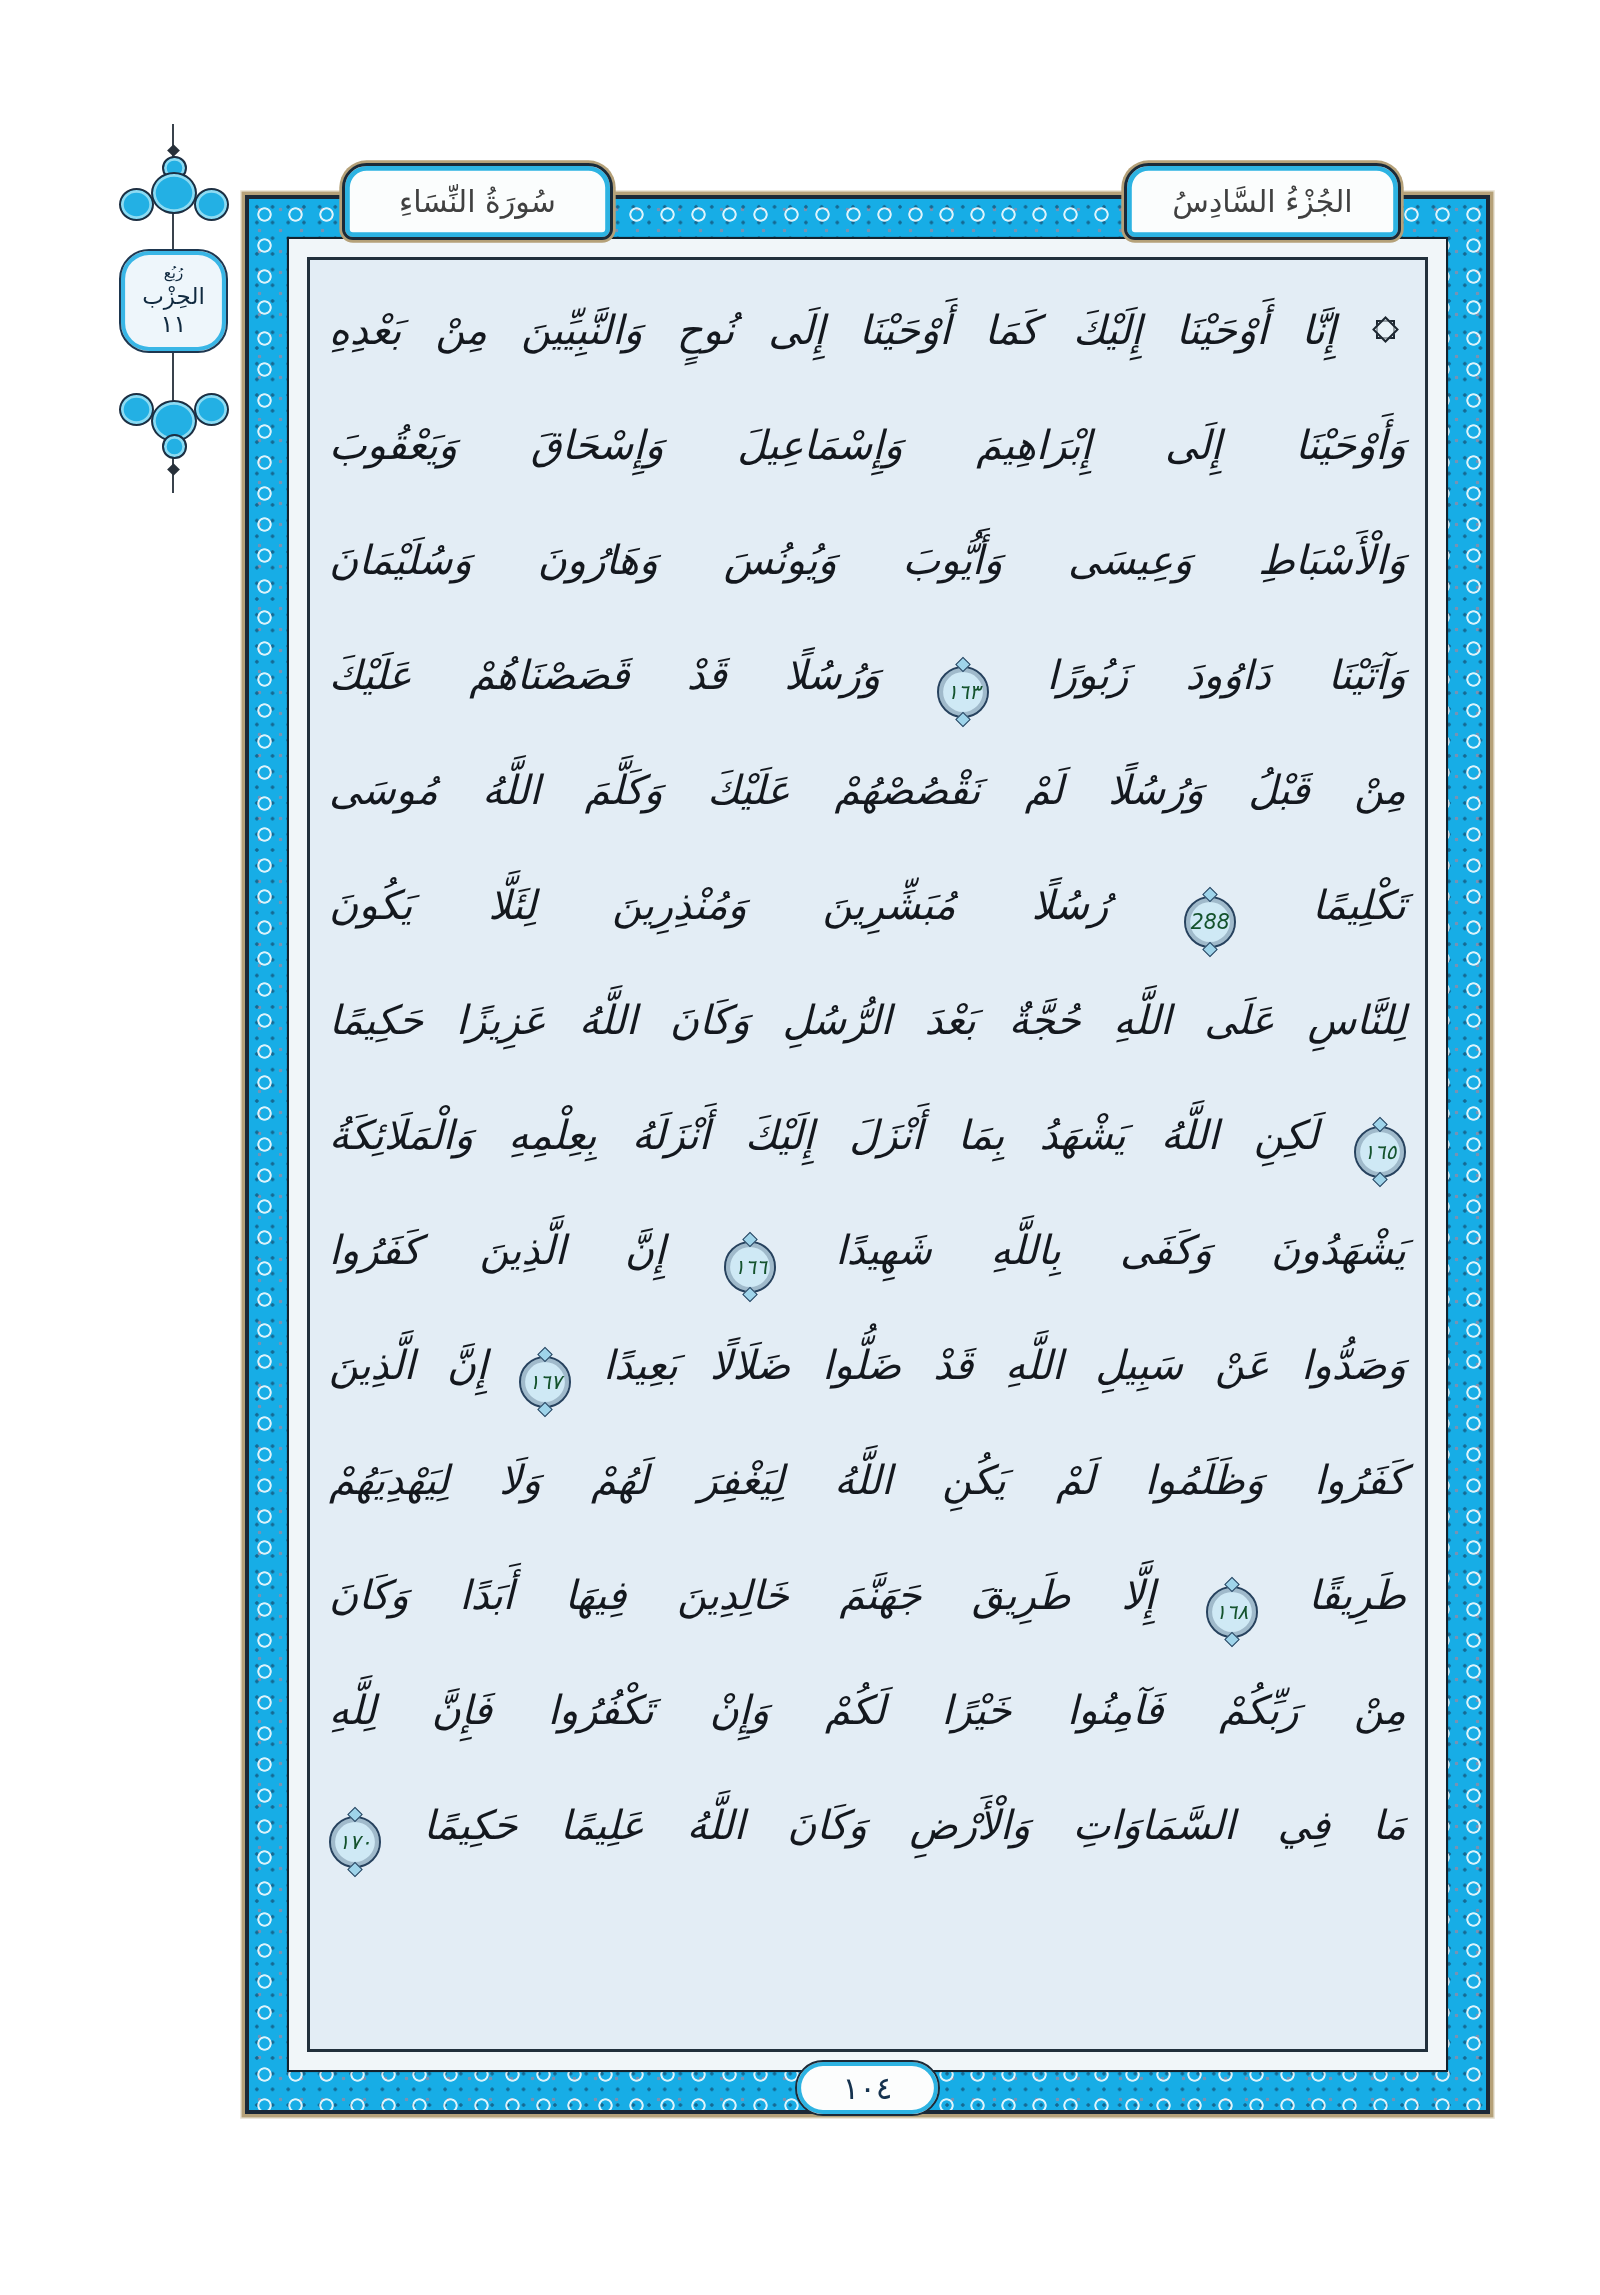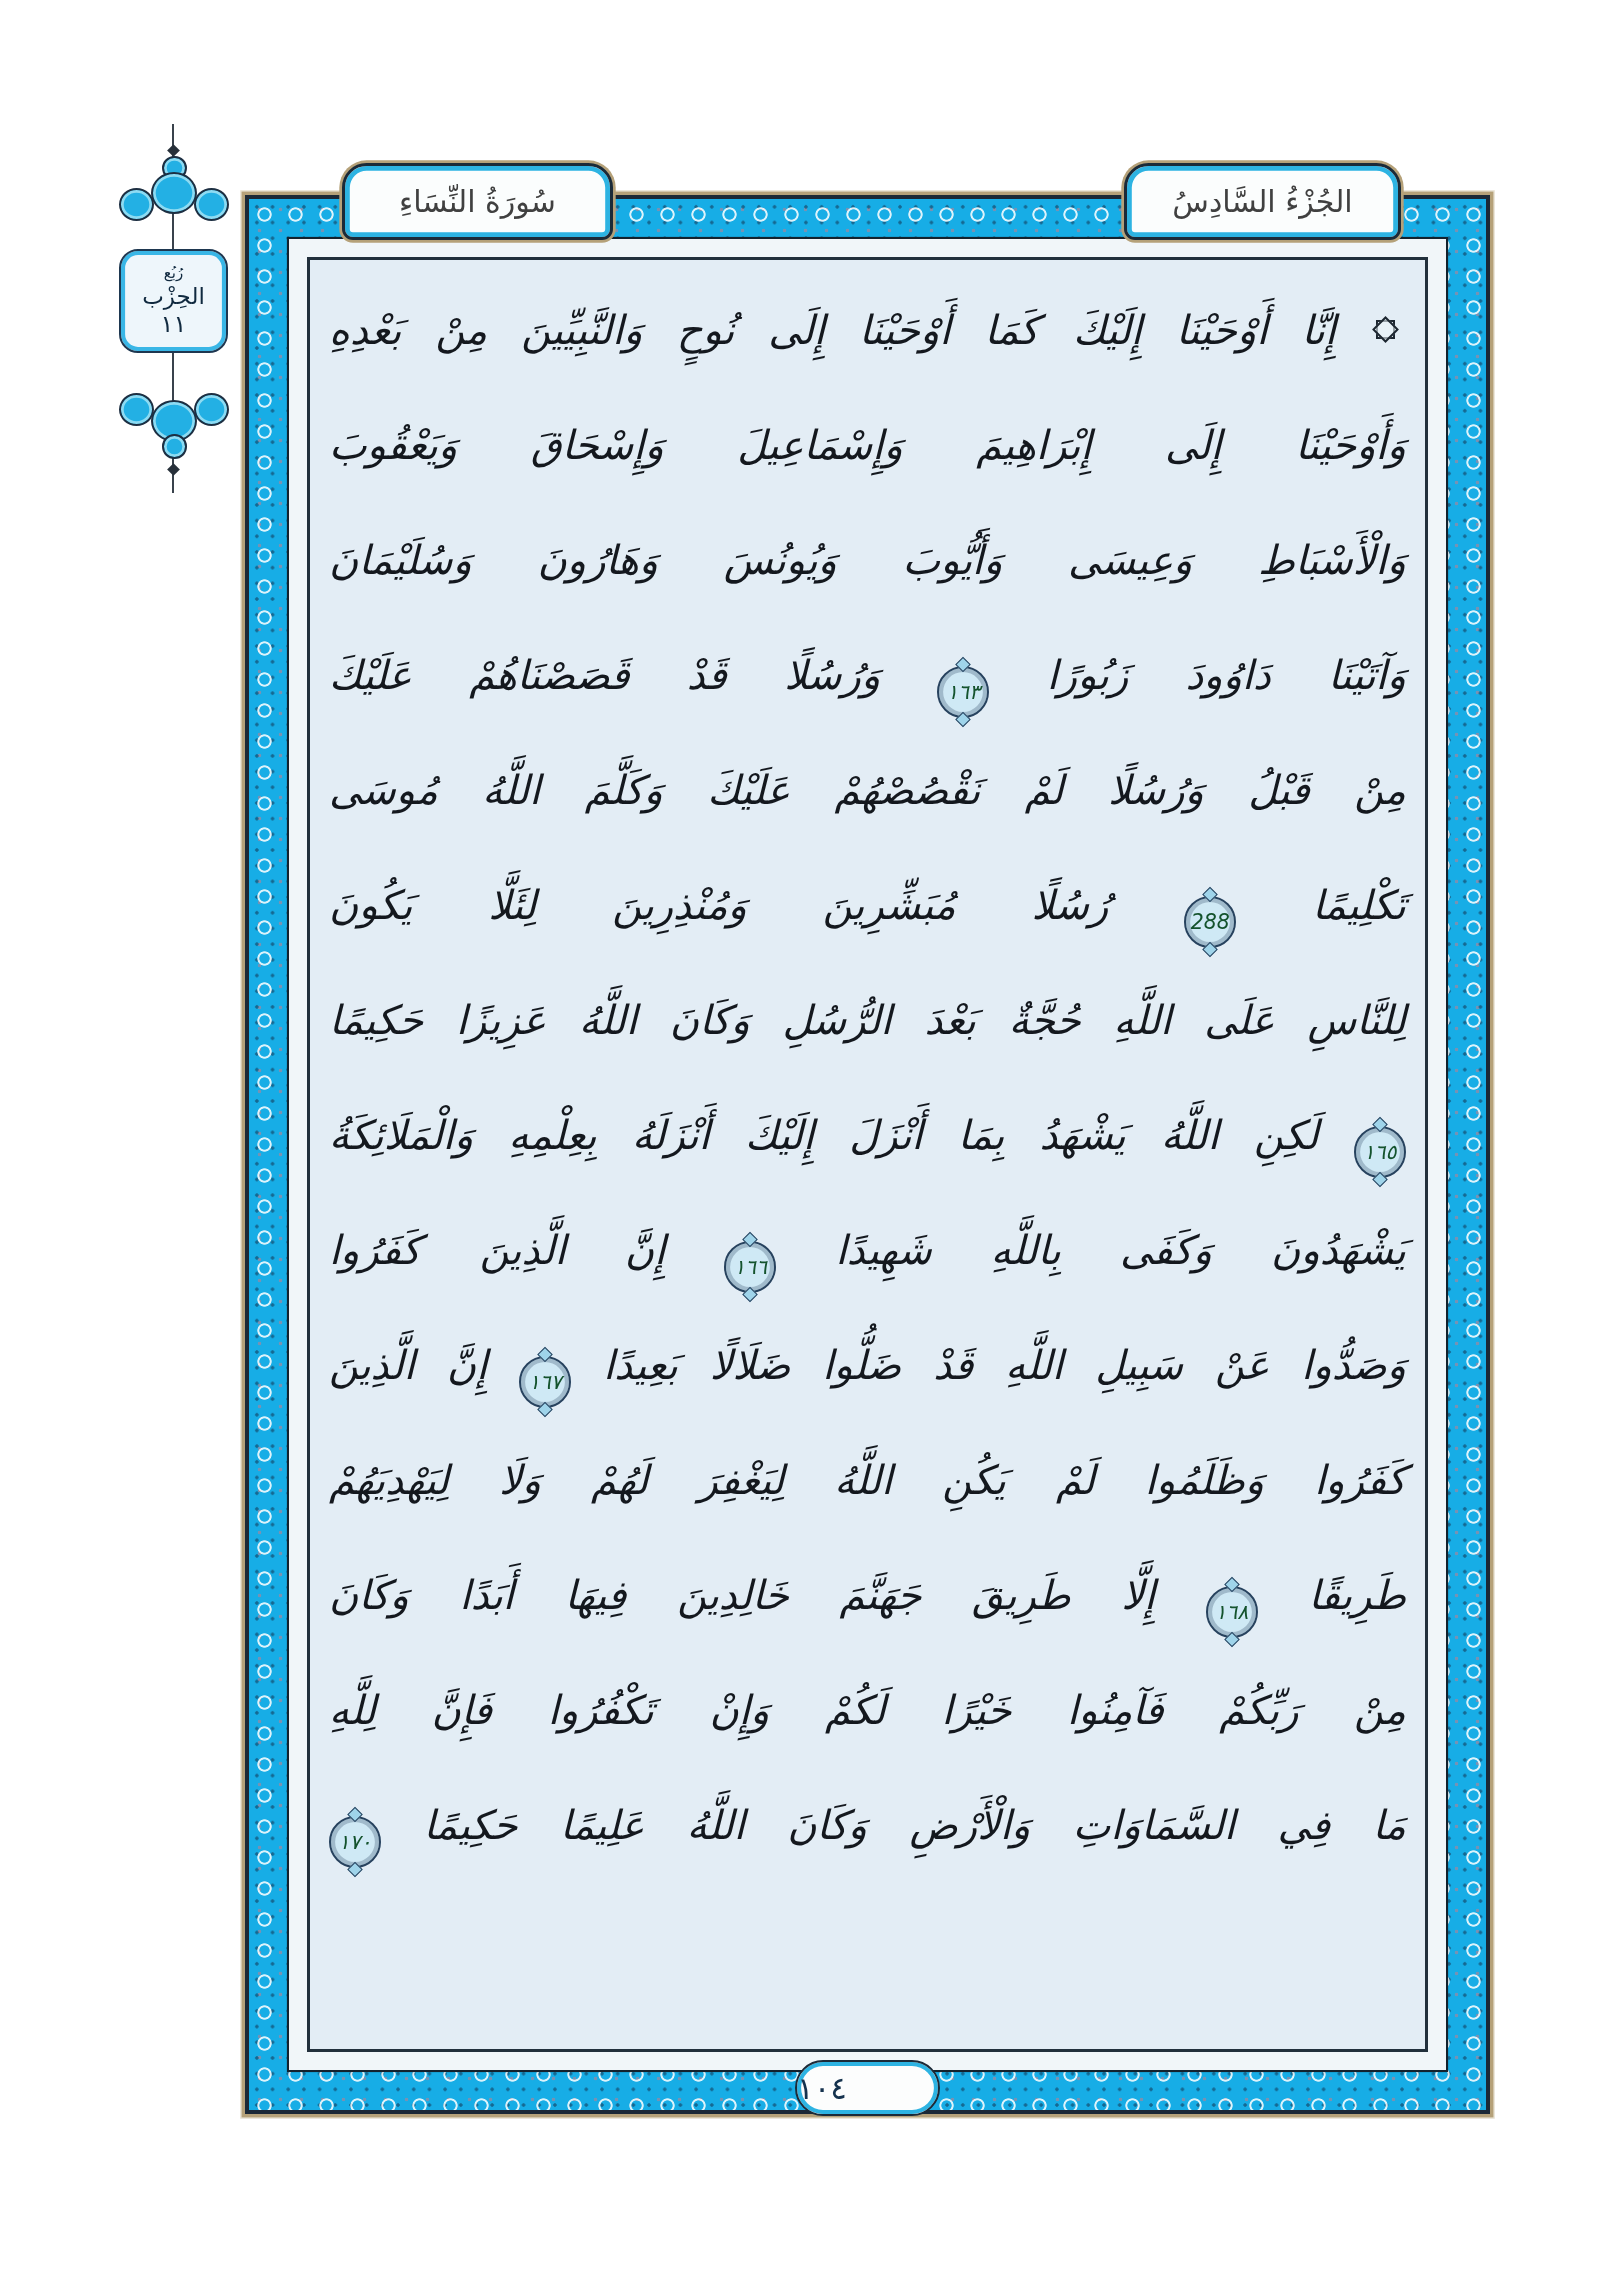--- a/index.html
+++ b/index.html
@@ -58,36 +58,36 @@
   .lobe.side-tl   {width:31px;height:29px;left:18px;top:57px;}
   .lobe.side-tr   {width:31px;height:29px;left:93px;top:57px;}
   .lobe.crown-top {width:20.5px;height:20.5px;left:61px;top:24.6px;}
   .lobe.big-bot   {width:42px;height:38px;left:50px;top:269px;}
   .lobe.side-bl   {width:31px;height:29px;left:18px;top:262px;}
   .lobe.side-br   {width:31px;height:29px;left:93px;top:262px;}
   .lobe.crown-bot {width:20.5px;height:20.5px;left:61px;top:303px;}
   #hizb-box{
     position:absolute;left:18px;top:118px;width:109px;height:104px;
     box-sizing:border-box;
-    background:#eef6fb;border:2.7px solid #1e3750;border-radius:19px;
+    background:#eef6fb;border:2.7px solid #1e3750;border-radius:30px;
     box-shadow:inset 0 0 0 4.1px #39b6e6;
     display:flex;flex-direction:column;align-items:center;justify-content:center;gap:1.4px;
     color:#10293f;z-index:2;
   }
   #hizb-box .t1{font-size:15px;}
   #hizb-box .t2{font-size:23px;}
   #hizb-box .t3{font-size:24px;}
 
   
   #page-number-pill{
     position:absolute;left:795px;top:2060px;width:145px;height:56px;z-index:6;
     box-sizing:border-box;
     background:#fcfdfd;border:2.7px solid #1b2a38;border-radius:31px;
     box-shadow:inset 0 0 0 4.1px #2db3e2;
-    display:flex;align-items:center;justify-content:flex-start;
+    display:flex;align-items:center;justify-content:center;
     font-size:31px;color:#15324e;
   }
 
   
   #lines{
     position:absolute;inset:62px;
     padding:12.3px 18px 0 18px;
     direction:rtl;
     font-style:italic;
   }

